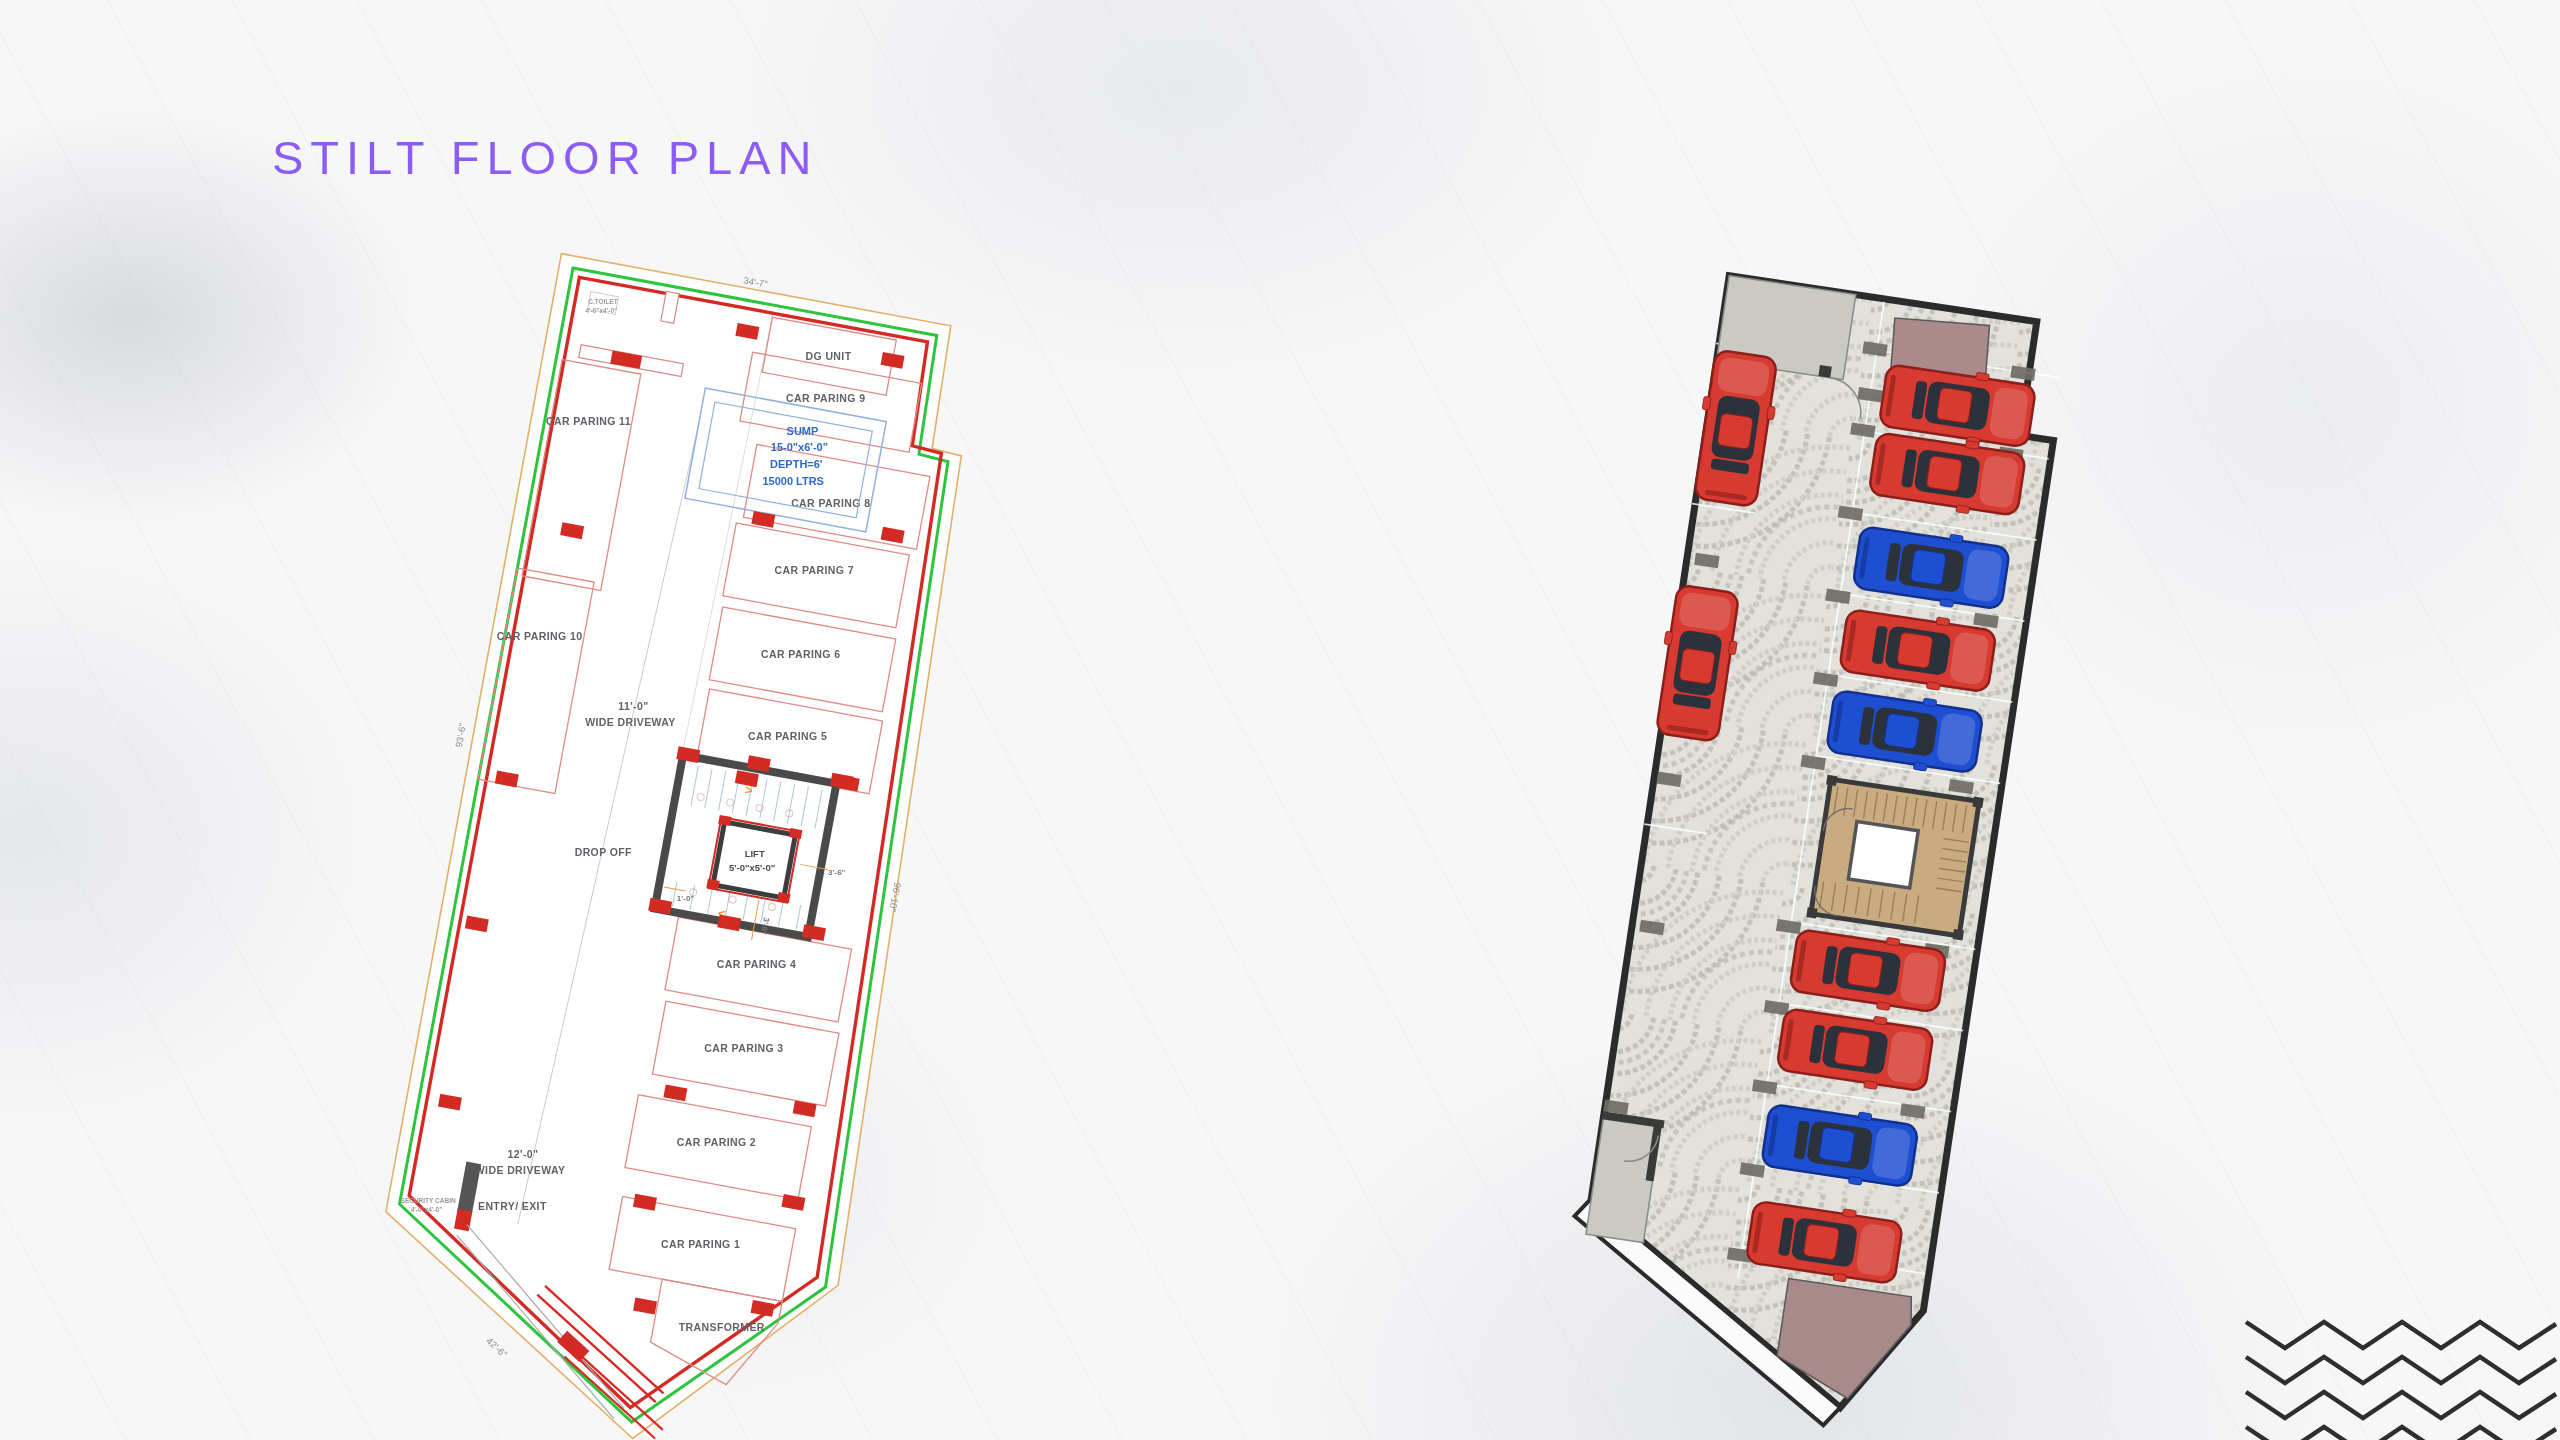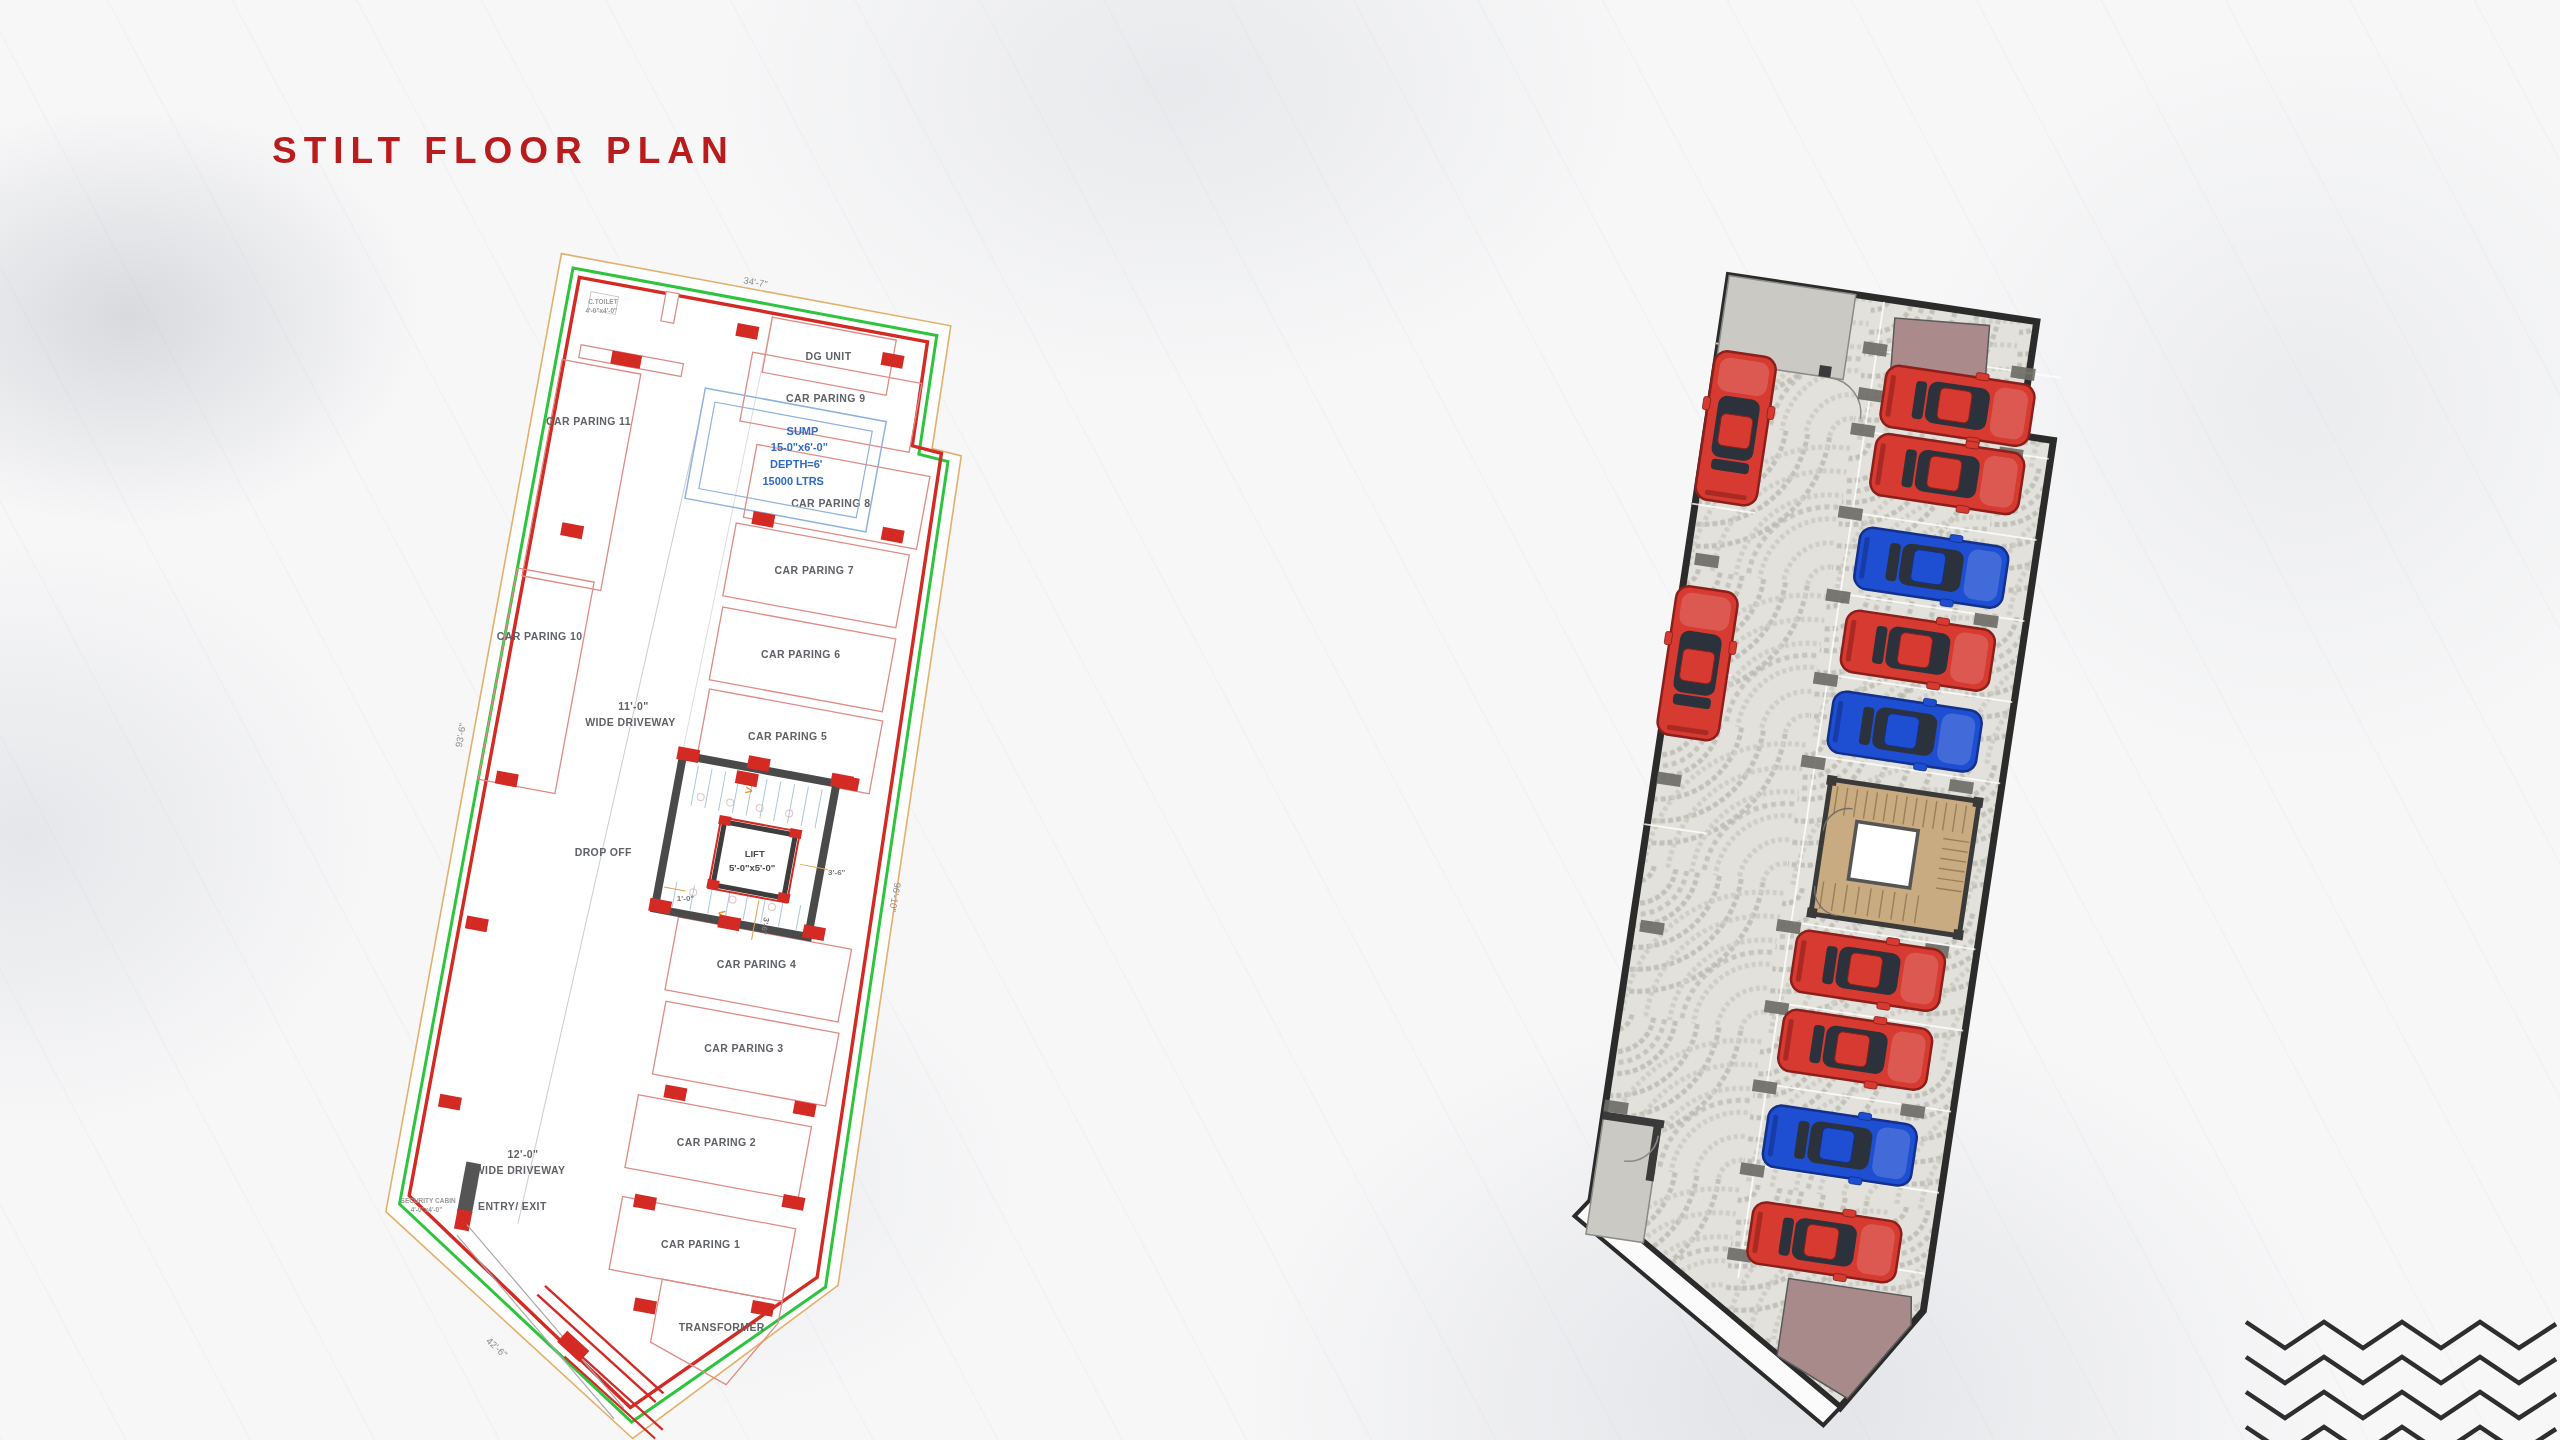--- a/index.html
+++ b/index.html
@@ -7,22 +7,22 @@
        font-family:"Liberation Sans",sans-serif;
        background:
          radial-gradient(420px 300px at 5% 22%, rgba(186,189,196,.50), rgba(186,189,196,0) 70%),
          radial-gradient(500px 420px at 1% 58%, rgba(203,206,212,.40), rgba(203,206,212,0) 70%),
          radial-gradient(640px 420px at 46% 6%, rgba(208,211,216,.38), rgba(208,211,216,0) 72%),
          radial-gradient(560px 520px at 90% 28%, rgba(211,214,219,.32), rgba(211,214,219,0) 70%),
          radial-gradient(760px 540px at 70% 97%, rgba(201,204,211,.45), rgba(201,204,211,0) 72%),
          radial-gradient(430px 330px at 28% 82%, rgba(212,215,220,.33), rgba(212,215,220,0) 70%),
          repeating-linear-gradient(62deg, rgba(160,165,172,.05) 0 2px, rgba(0,0,0,0) 2px 110px),
          #f7f7f8;}
-  .title{position:absolute;left:272px;top:130px;font-size:37px;letter-spacing:7px;
-         color:#b91c1c;font-weight:700;white-space:nowrap;}
+  .title{position:absolute;left:272px;top:130px;font-size:47px;letter-spacing:7px;
+         color:#8b5cf6;font-weight:400;white-space:nowrap;}
   svg{position:absolute;overflow:visible;}
   #leftPlan{left:573px;top:268px;transform:rotate(10.5deg);transform-origin:0 0;}
   #rightPlan{left:1725px;top:270px;transform:rotate(8.5deg);transform-origin:0 0;}
   #logo{left:2242px;top:1316px;}
   .lbl{font:600 10.5px "Liberation Sans",sans-serif;fill:#5f6266;letter-spacing:.4px;text-anchor:middle;}
   .dim{font:500 9.5px "Liberation Sans",sans-serif;fill:#8d8d8d;text-anchor:middle;}
   .t6{font:600 6.5px "Liberation Sans",sans-serif;fill:#9a9a9a;text-anchor:middle;}
   .sump{font:700 11px "Liberation Sans",sans-serif;fill:#2e6ac8;text-anchor:middle;}
   .lift{font:700 9.5px "Liberation Sans",sans-serif;fill:#4a4a4a;text-anchor:middle;}
   .ldim{font:600 8px "Liberation Sans",sans-serif;fill:#777;text-anchor:middle;}

